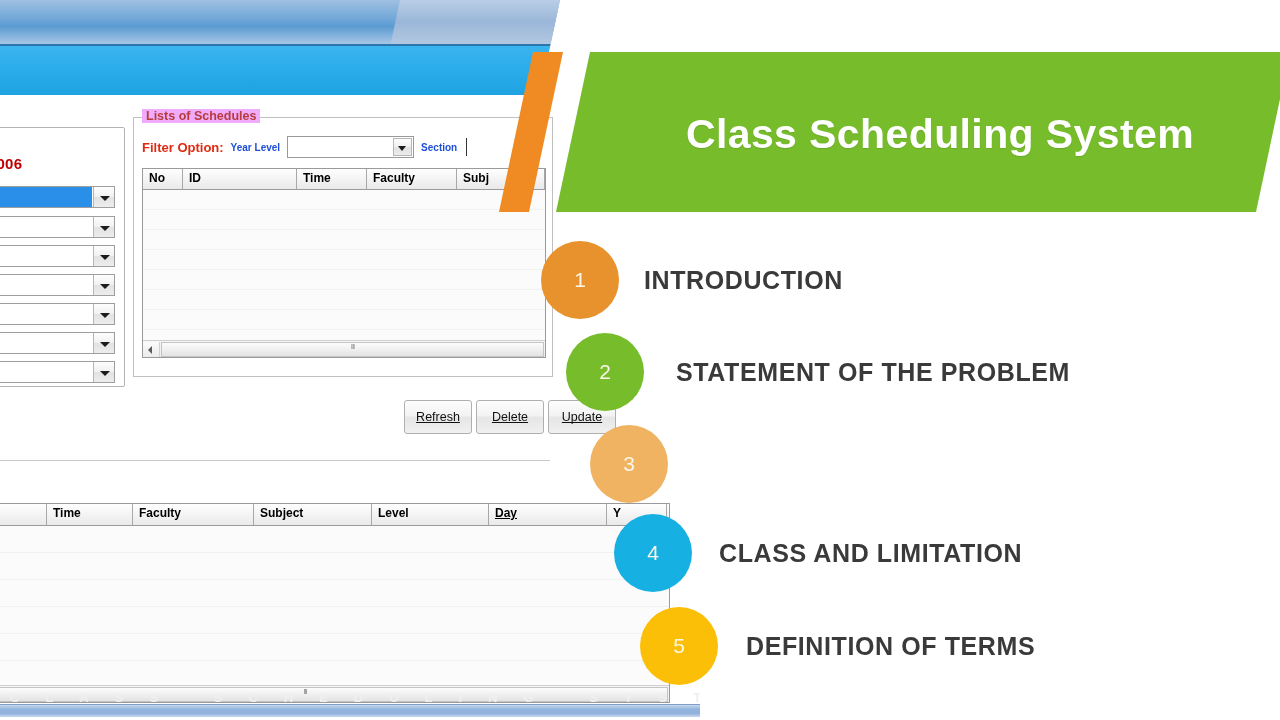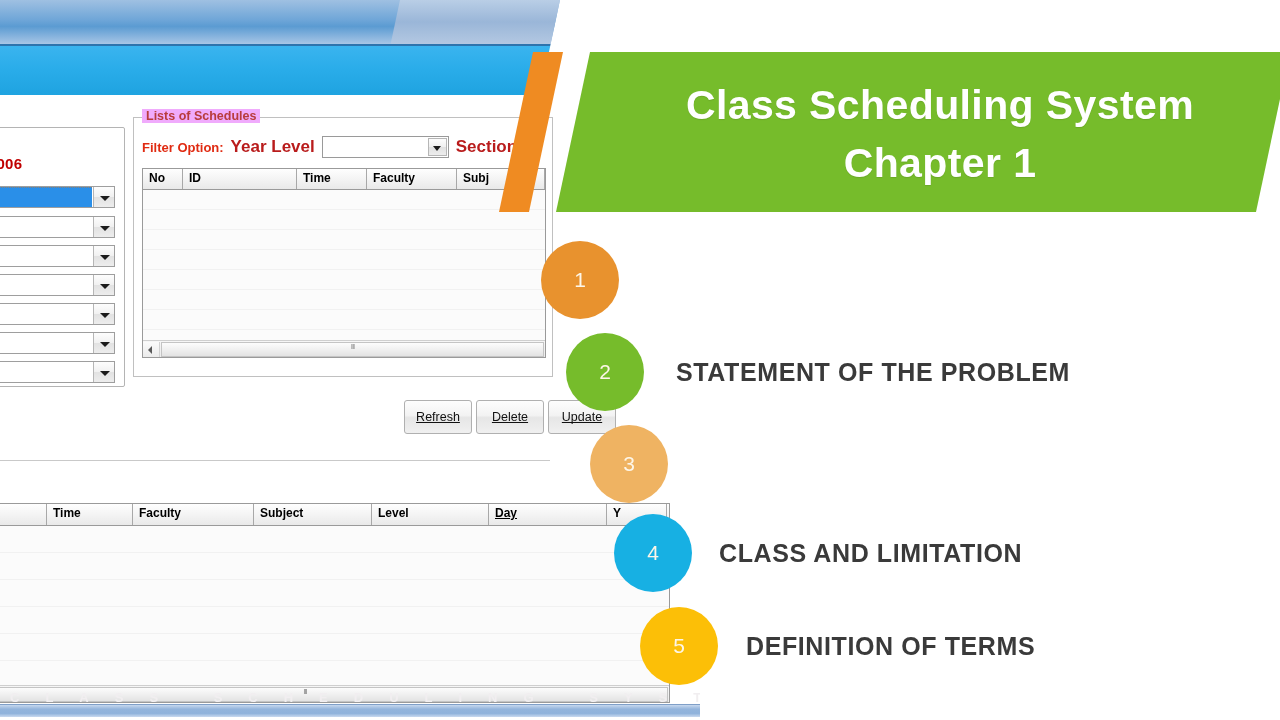--- a/index.html
+++ b/index.html
@@ -118,21 +118,21 @@
     position: absolute; left: 8px; top: 18px;
     display: flex; align-items: center; gap: 7px;
     white-space: nowrap;
   }
   .filter-label {
     font-size: 13px; font-weight: bold; color: #e02b12;
     font-family: "Liberation Sans", sans-serif;
     text-align: right;
   }
   .filter-sub {
-    font-size: 17px; font-weight: bold; color: #b91c1c;
+    font-size: 10px; font-weight: bold; color: #1d4ed8;
     font-family: "Liberation Sans", sans-serif;
   }
   .filter-combo {
     position: relative;
     width: 127px; height: 22px;
     border: 1px solid #9a9a9a;
     background: #ffffff;
     box-sizing: border-box;
   }
   .filter-combo .arrow {
@@ -436,29 +436,29 @@
     </div>
 
     <div class="watermark">CLASS SCHEDULING SYSTEM</div>
     <div class="bottom-blue"></div>
   </div>
 
   <div class="title-stripe"></div>
   <div class="title-banner"></div>
   <div class="title-text">
     <div>Class Scheduling System</div>
-    <div>Chapter 1</div>
   </div>
 
   <div class="agenda">
 
     <div class="agenda-item" style="left:541px; top:241px;">
       <div class="bullet" style="background:#e8922e;">
         <span>1</span>
       </div>
+      <div class="agenda-label" style="margin-left:25px;">INTRODUCTION</div>
     </div>
 
     <div class="agenda-item" style="left:566px; top:333px;">
       <div class="bullet" style="background:#76bc2b;">
         <span>2</span>
       </div>
       <div class="agenda-label" style="margin-left:32px;">STATEMENT OF THE PROBLEM</div>
     </div>
 
     <div class="agenda-item" style="left:590px; top:425px;">

